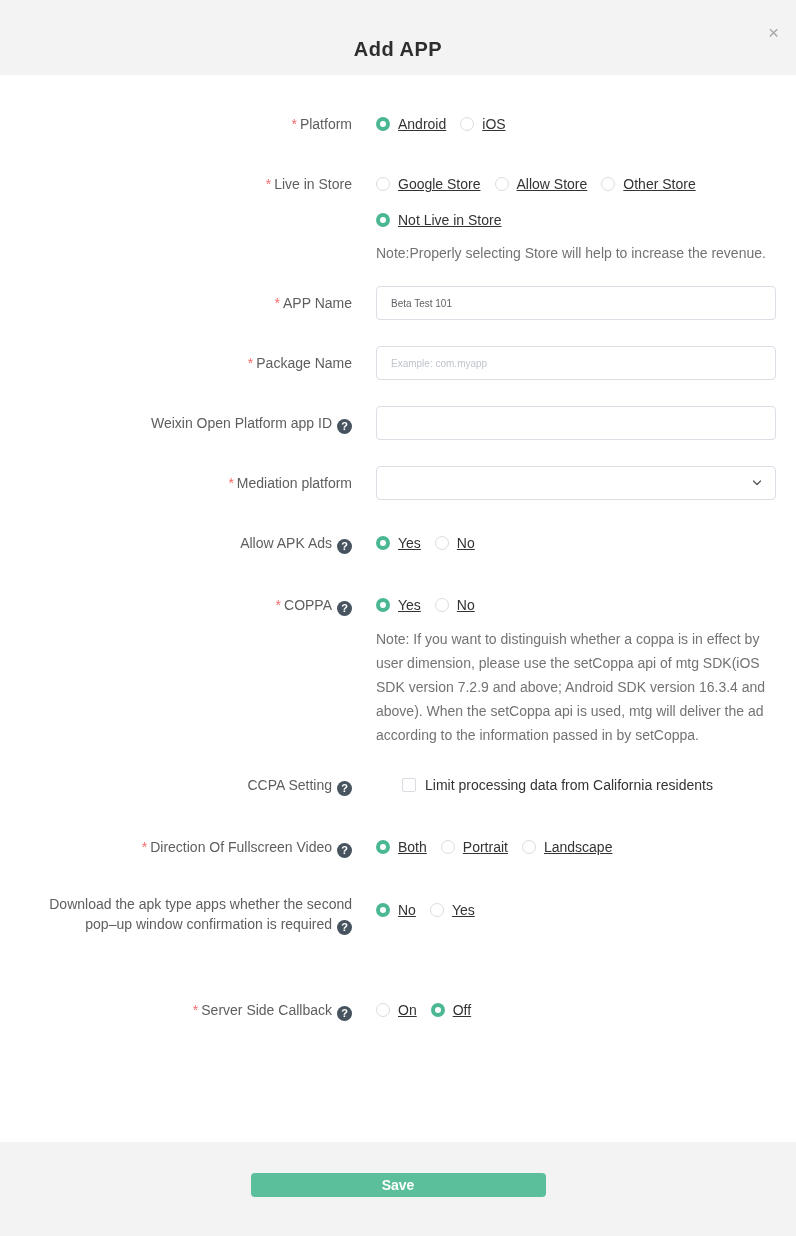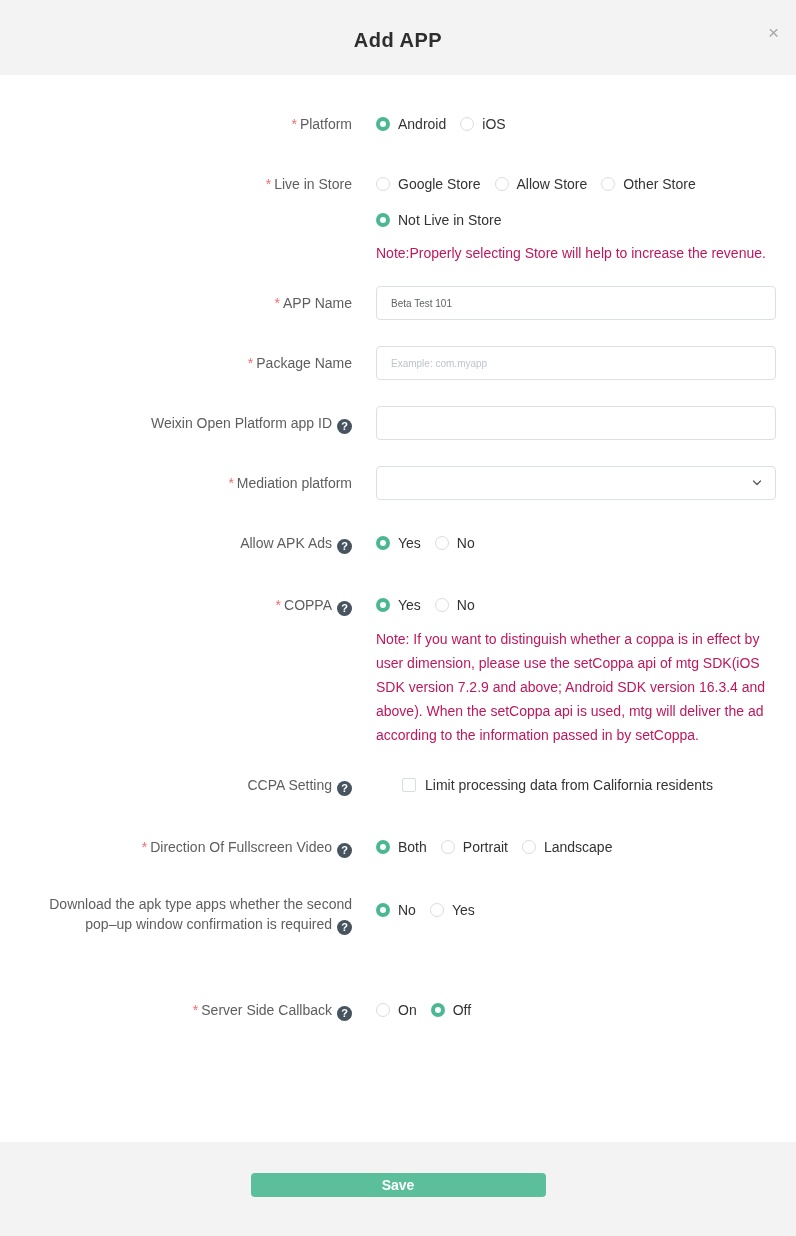--- a/index.html
+++ b/index.html
@@ -5,40 +5,40 @@
   html,body { margin:0; padding:0; }
   body {
     width:796px; height:1236px;
     font-family:"Liberation Sans", sans-serif;
     background:#fff; overflow:hidden;
   }
   .dialog { width:796px; height:1236px; display:flex; flex-direction:column; }
 
   
   .dialog-header { height:75px; background:#f3f3f3; position:relative; flex:none; }
-  .dialog-title { margin:8px; padding-top:21px; text-align:center; font-size:20px; font-weight:700; color:#2e2e2e; letter-spacing:.5px; }
+  .dialog-title { margin:17px; padding-top:21px; text-align:center; font-size:20px; font-weight:700; color:#2e2e2e; letter-spacing:.5px; }
   .close-btn { position:absolute; top:23px; right:17px; font-size:19px; color:#a8a8a8; cursor:pointer; line-height:1; }
 
   
   .dialog-body { flex:none; height:1067px; box-sizing:border-box; padding-top:40px; background:#fff; overflow:hidden; }
   .row { display:flex; align-items:flex-start; }
   .label-col { width:310px; flex:none; text-align:right; font-size:14px; color:#5e5e5e; line-height:18px;padding-left:42px; }
   .lc-mid { line-height:34px; }
   .lc-multiline { line-height:20px; }
   .control-col { margin-left:24px; width:400px; }
   .req { color:#f56c6c; margin-right:3px; }
   .help-icon { display:inline-block; width:15px; height:15px; border-radius:50%; background:#47545f; color:#fff; font-size:11px; line-height:15px; text-align:center; margin-left:5px; vertical-align:-2px; font-weight:700; cursor:pointer; }
 
   .radio-row { display:flex; align-items:center; height:18px; }
   .radio { display:inline-flex; align-items:center; margin-right:14px; cursor:pointer; }
   .radio-circle { width:14px; height:14px; border-radius:50%; border:1px solid #d9dce1; background:#fff; box-sizing:border-box; flex:none; }
   .radio.checked .radio-circle { border:4px solid #4cb893; }
-  .radio-text { margin-left:8px; font-size:14px; color:#333; white-space:nowrap; }
-
-  .note { color:#be185d; font-size:14px; line-height:24px; }
+  .radio-text { margin-left:8px; font-size:14px; color:#333; white-space:nowrap;text-decoration:underline; }
+
+  .note { color:#737373; font-size:14px; line-height:24px; }
   .store-row2 { margin-top:18px; }
   .store-note { margin-top:12px; }
   .coppa-note { margin-top:13px; }
 
   .text-input { width:400px; height:34px; box-sizing:border-box; border:1px solid #dcdfe6; border-radius:4px; padding:0 14px; font-size:10px; color:#606266; font-family:inherit; outline:none; background:#fff; }
   .text-input::placeholder { color:#bfc3cc; }
 
   .select-box { width:400px; height:34px; box-sizing:border-box; border:1px solid #dcdfe6; border-radius:4px; display:flex; align-items:center; justify-content:flex-end; padding-right:12px; cursor:pointer; background:#fff; }
 
   .checkbox-row { display:flex; align-items:center; height:18px;margin-left:26px; }

